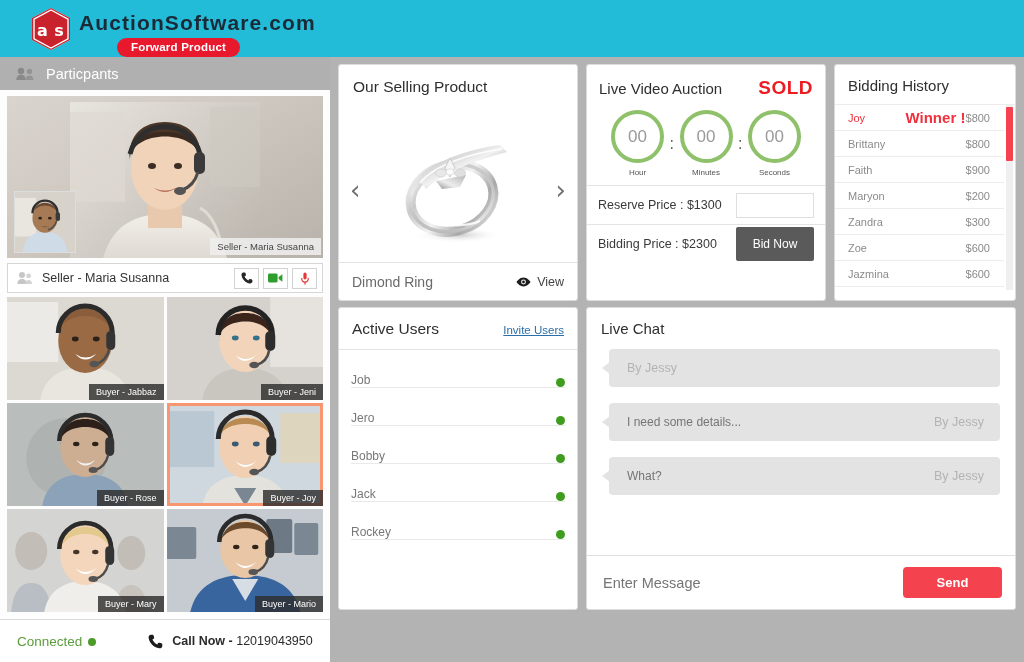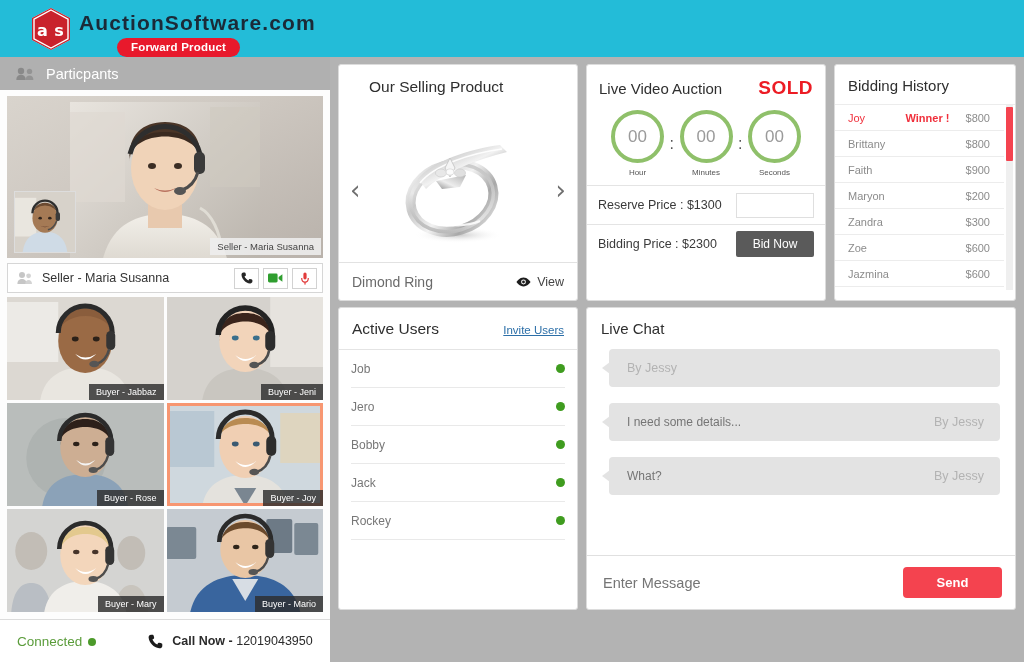--- a/index.html
+++ b/index.html
@@ -106,21 +106,21 @@
   .callnow .ph { margin-right: 9px; display: flex; }
   .callnow .txt { font-size: 12.5px; color: #2b2b2b; font-weight: bold; }
   .callnow .num { font-weight: normal; }
 
   
   .card {
     position: absolute; background: #fff; border: 1px solid #dcdcdc;
     border-radius: 3px;
   }
   .card-head {
-    font-size: 15.5px; color: #2f2f2f; padding: 13px 30px 11px;
+    font-size: 15.5px; color: #2f2f2f; padding: 13px 14px 11px;
   }
 
   
   #product { left: 338px; top: 64px; width: 240px; height: 237px; }
   .prod-stage {
     position: relative; height: 165px; display: flex;
     align-items: center; justify-content: center;
   }
   .arrow {
     position: absolute; top: 50%; transform: translateY(-50%);
@@ -147,21 +147,21 @@
     display: flex; align-items: baseline; padding: 12px 13px 11px;
     border-bottom: 1px solid #e4e4e4;
   }
   .au-head .t { font-size: 15.5px; color: #2f2f2f; flex: 1; }
   .au-head .inv {
     font-size: 11.5px; color: #2c6fa8; text-decoration: underline;
     cursor: pointer;
   }
   .au-row {
     height: 38px; margin: 0 12px; border-bottom: 1px solid #e9e9e9;
-    display: flex; align-items: center;
+    display: flex; align-items: flex-end;
   }
   .au-row .n { font-size: 12px; color: #777; flex: 1; }
   .au-row .d {
     width: 9px; height: 9px; border-radius: 50%; background: #3f9c1f;
   }
 
   
   #lva { left: 586px; top: 64px; width: 240px; height: 237px; }
   .lva-top { display: flex; align-items: baseline; padding: 12px 12px 0; }
   .lva-top .t { font-size: 15px; color: #2f2f2f; flex: 1; }
@@ -185,21 +185,21 @@
   }
   .lva-line {
     border-top: 1px solid #e4e4e4; height: 39px; display: flex;
     align-items: center; padding: 0 11px;
   }
   .lva-line .lbl { font-size: 12.5px; color: #3a3a3a; flex: 1; }
   .res-input {
     width: 78px; height: 25px; border: 1px solid #dfdfdf; background: #fff;
   }
   .bid-btn {
-    width: 78px; height: 26px; background: #5a5a5a; color: #fff;
+    width: 78px; height: 34px; background: #5a5a5a; color: #fff;
     font-size: 12px; border: none; cursor: pointer; border-radius: 2px;
     font-family: "Liberation Sans", sans-serif;
   }
   .lva-status {
     border-top: 1px solid #e4e4e4; height: 40px; display: flex;
     align-items: center; padding: 0 11px;
   }
   .lva-status .s {
     color: #5a9c3a; font-size: 15px; font-weight: bold; flex: 1;
   }
@@ -211,21 +211,21 @@
     position: relative; height: 186px; overflow: hidden;
     border-top: 1px solid #ececec;
   }
   .bh-row {
     height: 26px; display: flex; align-items: center;
     border-bottom: 1px solid #ececec; padding: 0 14px 0 13px;
     margin-right: 11px;
   }
   .bh-row .nm { font-size: 11px; color: #8c8c8c; flex: 1; }
   .bh-row .win {
-    font-size: 11px; width: 60px; color: #8c8c8c; font-weight: bold;
+    font-size: 15px; width: 60px; color: #8c8c8c; font-weight: bold;
   }
   .bh-row .amt { font-size: 11px; color: #8c8c8c; }
   .bh-row.winner .nm, .bh-row.winner .win { color: #f0303c; }
   .bh-row.winner .amt { color: #8c8c8c; }
   .bh-track {
     position: absolute; right: 2px; top: 0; width: 7px; height: 186px;
     background: #efefef;
   }
   .bh-thumbp {
     position: absolute; right: 2px; top: 2px; width: 7px; height: 54px;

